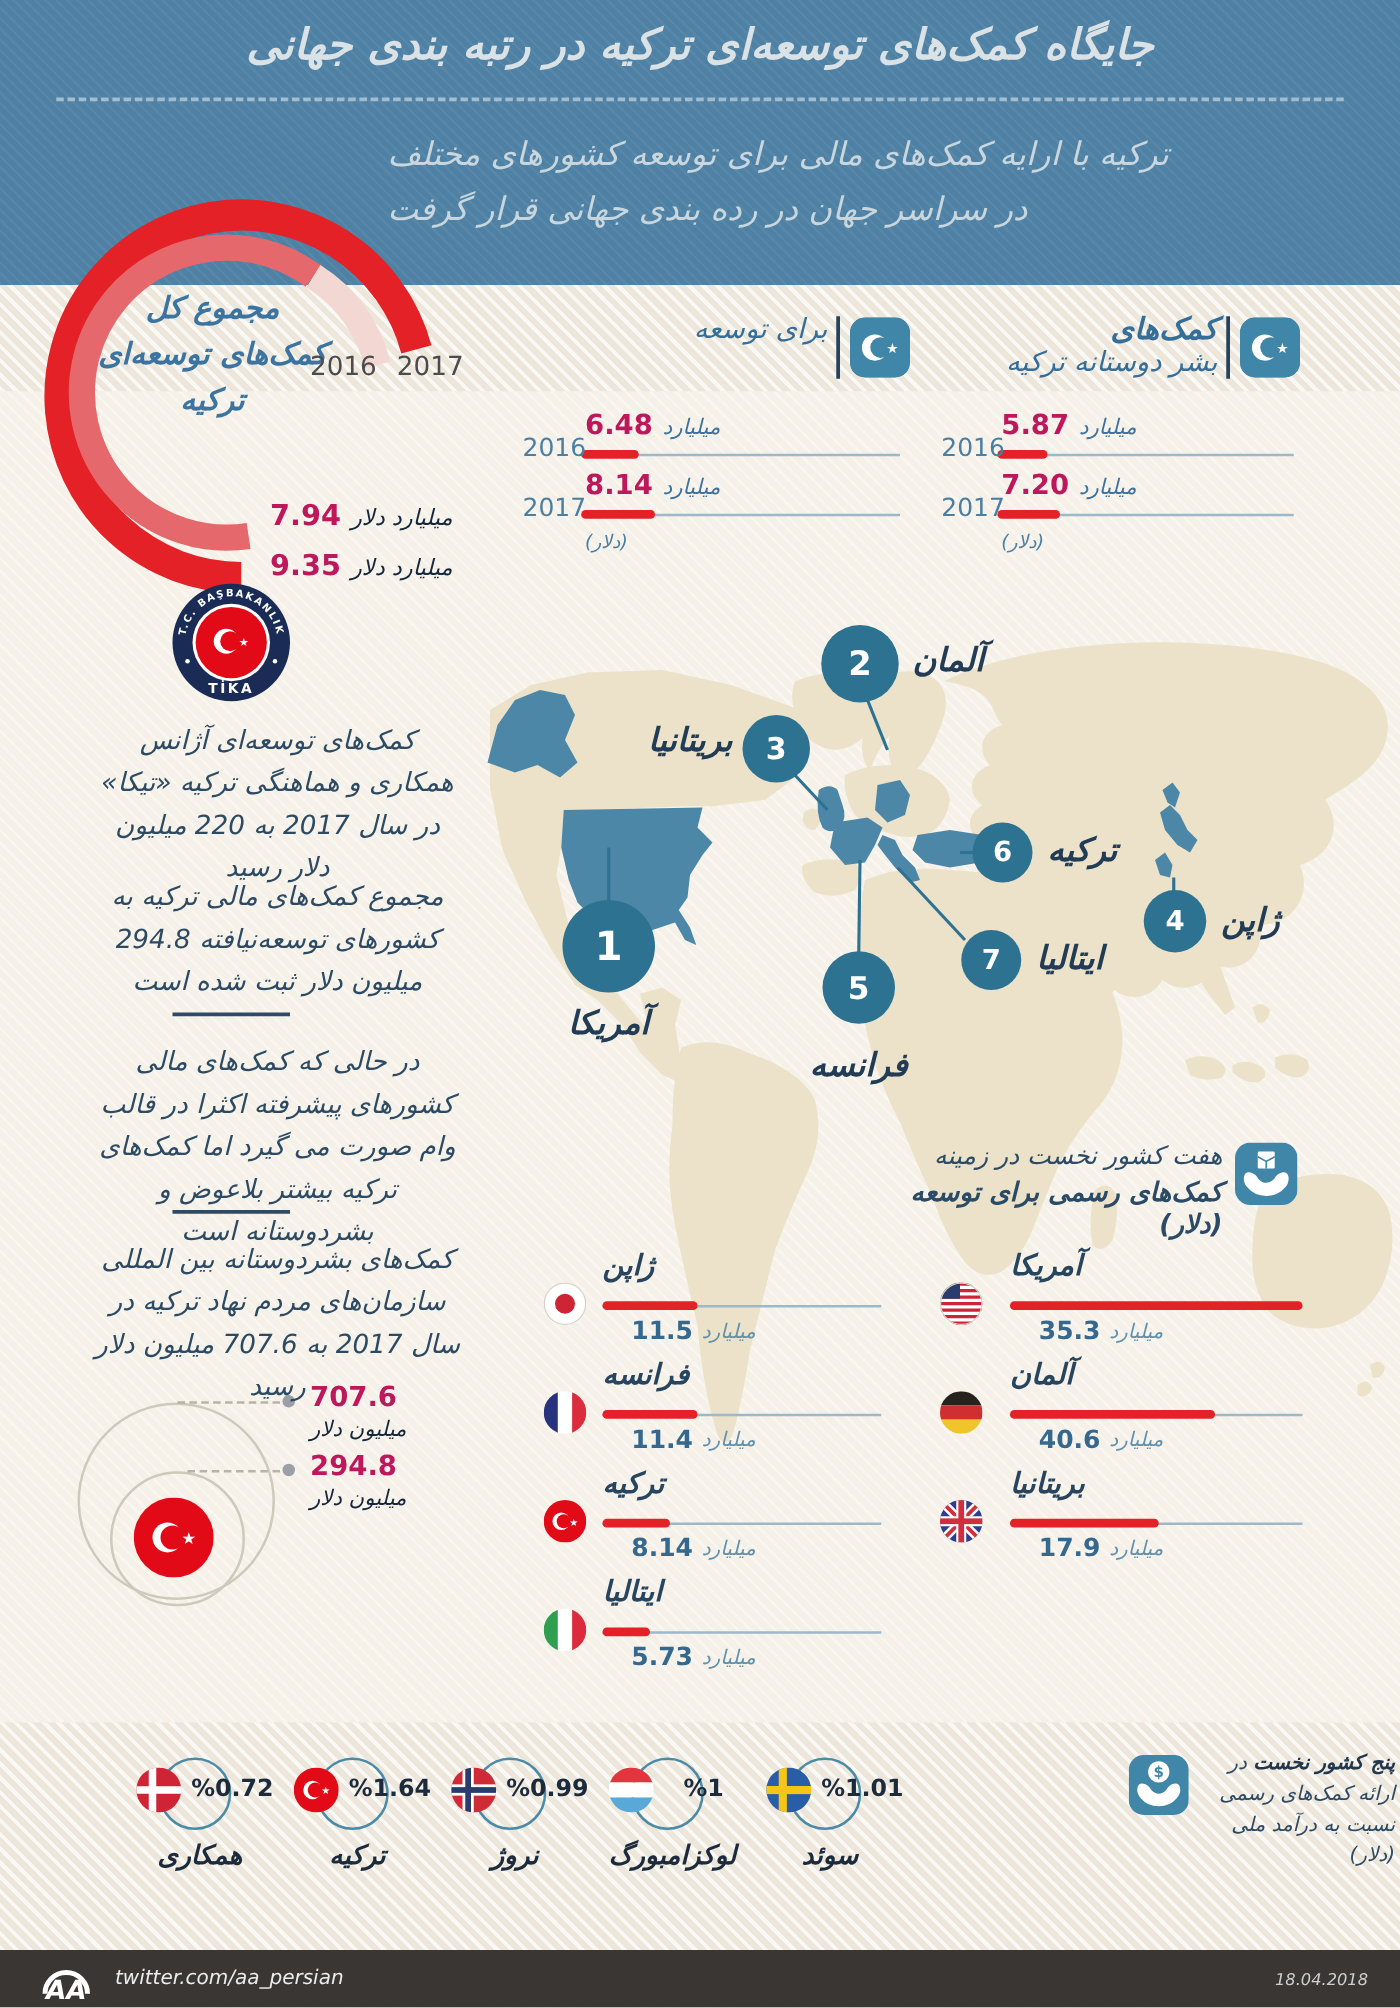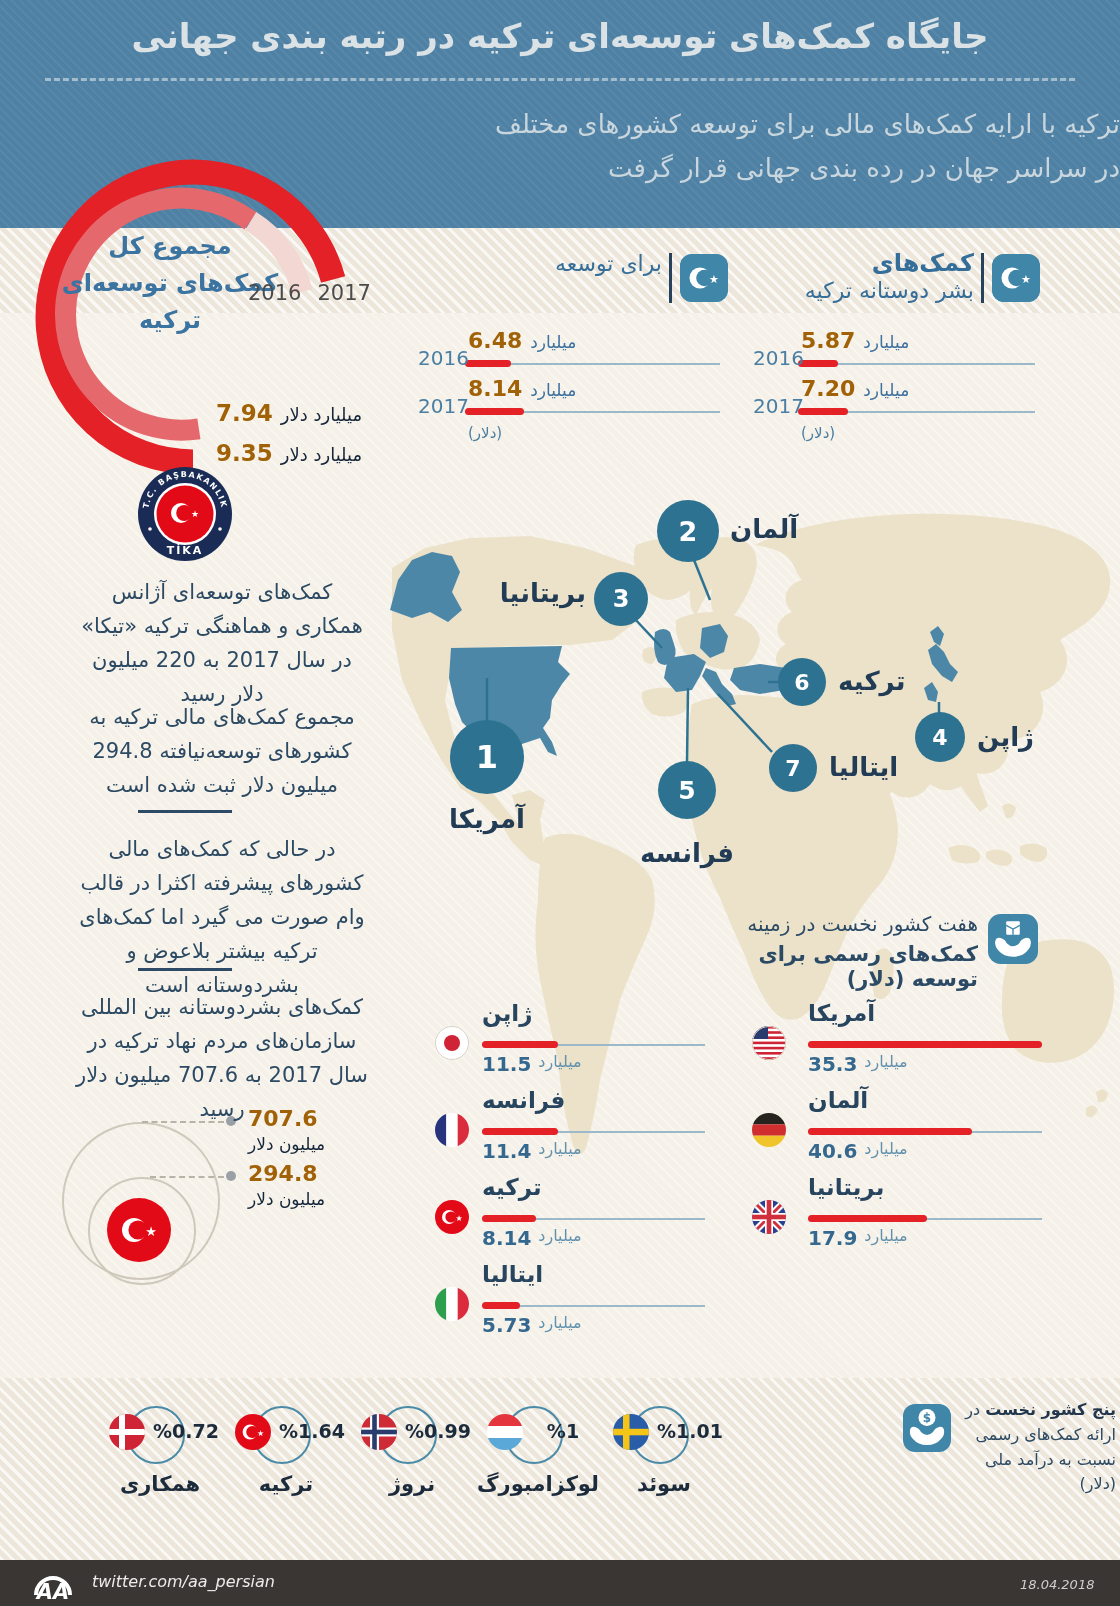--- a/index.html
+++ b/index.html
@@ -5,45 +5,45 @@
   html,body{margin:0;padding:0;}
   body{
     width:1120px;height:1606px;position:relative;overflow:hidden;
     background:
       repeating-linear-gradient(45deg, rgba(255,255,255,.35) 0 2px, rgba(0,0,0,0) 2px 7px),
       #f6f1e8;
     font-family:"DejaVu Sans", sans-serif;
     -webkit-font-smoothing:antialiased;
   }
   .abs{position:absolute;}
-  .rtl{direction:rtl;}
+  .rtl{direction:rtl;font-style:italic;}
   .nowrap{white-space:nowrap;}
 
   
   .hdr{left:0;top:0;width:1120px;height:228px;z-index:0;
     background:repeating-linear-gradient(45deg, rgba(255,255,255,.05) 0 2px, rgba(0,0,0,0) 2px 6px), #4e81a4;}
   .main-title{left:0;top:16px;width:1120px;text-align:center;color:#dbe2e6;
     font-size:34px;font-weight:bold;z-index:4;}
   .title-dash{left:45px;top:78px;width:1030px;border-top:3px dashed rgba(230,236,239,.55);z-index:4;}
-  .subtitle{left:310px;top:102px;width:810px;text-align:right;color:#c9d6dd;
+  .subtitle{left:310px;top:102px;width:810px;text-align:left;color:#c9d6dd;
     font-size:26px;line-height:1.7;z-index:4;}
 
   
   .band{left:0;width:1120px;z-index:1;
     background:repeating-linear-gradient(45deg, rgba(255,255,255,.7) 0 3px, rgba(234,226,213,.35) 3px 8px), #efe8dd;}
   .band-top{top:228px;height:85px;}
   .band-bottom{top:1378px;height:182px;}
 
   
   .donut-svg{left:33px;top:157px;z-index:2;}
   .donut-title{left:45px;top:228px;width:250px;text-align:center;color:#3b74a1;
     font-weight:bold;font-size:24px;line-height:1.55;z-index:3;}
   .donut-years{left:248px;top:281px;display:flex;gap:16px;font-size:21px;color:#4b4b4b;z-index:3;}
   .val-row{display:flex;align-items:baseline;gap:8px;z-index:3;}
-  .val-row .num{font-size:23px;font-weight:bold;color:#a16207;}
+  .val-row .num{font-size:23px;font-weight:bold;color:#be185d;}
   .val-row .unit{font-size:18px;color:#15263a;}
 
   
   .sq-icon{width:48px;height:48px;border-radius:12px;background:#4086a8;z-index:3;}
   .vbar{width:3px;height:50px;background:#27425c;z-index:3;}
   .stat-title{text-align:right;color:#356e99;z-index:3;}
   .stat-title .l1{font-size:24px;font-weight:bold;line-height:27px;}
   .stat-title .l2{font-size:22px;line-height:27px;}
   .year-lbl{font-size:20px;color:#4a7fa3;z-index:3;}
   .track{height:2px;background:#9cb9cb;z-index:2;}
@@ -65,21 +65,21 @@
   .mapnum{border-radius:50%;background:#2d7291;color:#fff;font-weight:bold;
     display:flex;align-items:center;justify-content:center;z-index:3;}
   .maplbl{color:#223c55;font-weight:bold;font-size:26px;z-index:3;}
 
   
   .sec-head{text-align:right;color:#2b4a66;line-height:1.2;z-index:3;}
   .sec-head .h1{font-size:20px;}
   .sec-head .h2{font-size:21px;font-weight:bold;margin-top:6px;}
   .c-row{z-index:3;}
   .c-row .cname{position:absolute;top:0;font-size:23px;font-weight:bold;color:#28455f;}
-  .c-row .cval{position:absolute;top:52px;display:flex;align-items:flex-start;gap:7px;}
+  .c-row .cval{position:absolute;top:52px;display:flex;align-items:center;gap:7px;margin-left:23px;}
   .c-row .cval .num{font-size:20px;font-weight:bold;color:#35688f;}
   .c-row .cval .unit{font-size:16px;color:#6291ad;}
   .flag{position:absolute;left:0;top:26px;}
 
   
   .ratio-item{top:1398px;width:126px;height:104px;z-index:3;}
   .ratio-ring{position:absolute;left:30px;top:8px;width:54px;height:54px;border:2px solid #4a8ba8;border-radius:50%;}
   .ratio-flag{position:absolute;left:12px;top:16px;}
   .ratio-pct{position:absolute;left:56px;top:22px;width:64px;text-align:center;font-size:19px;font-weight:bold;color:#1c2b3c;}
   .ratio-name{position:absolute;left:0;top:74px;width:126px;text-align:center;font-size:21px;font-weight:bold;color:#1c2b3c;}

